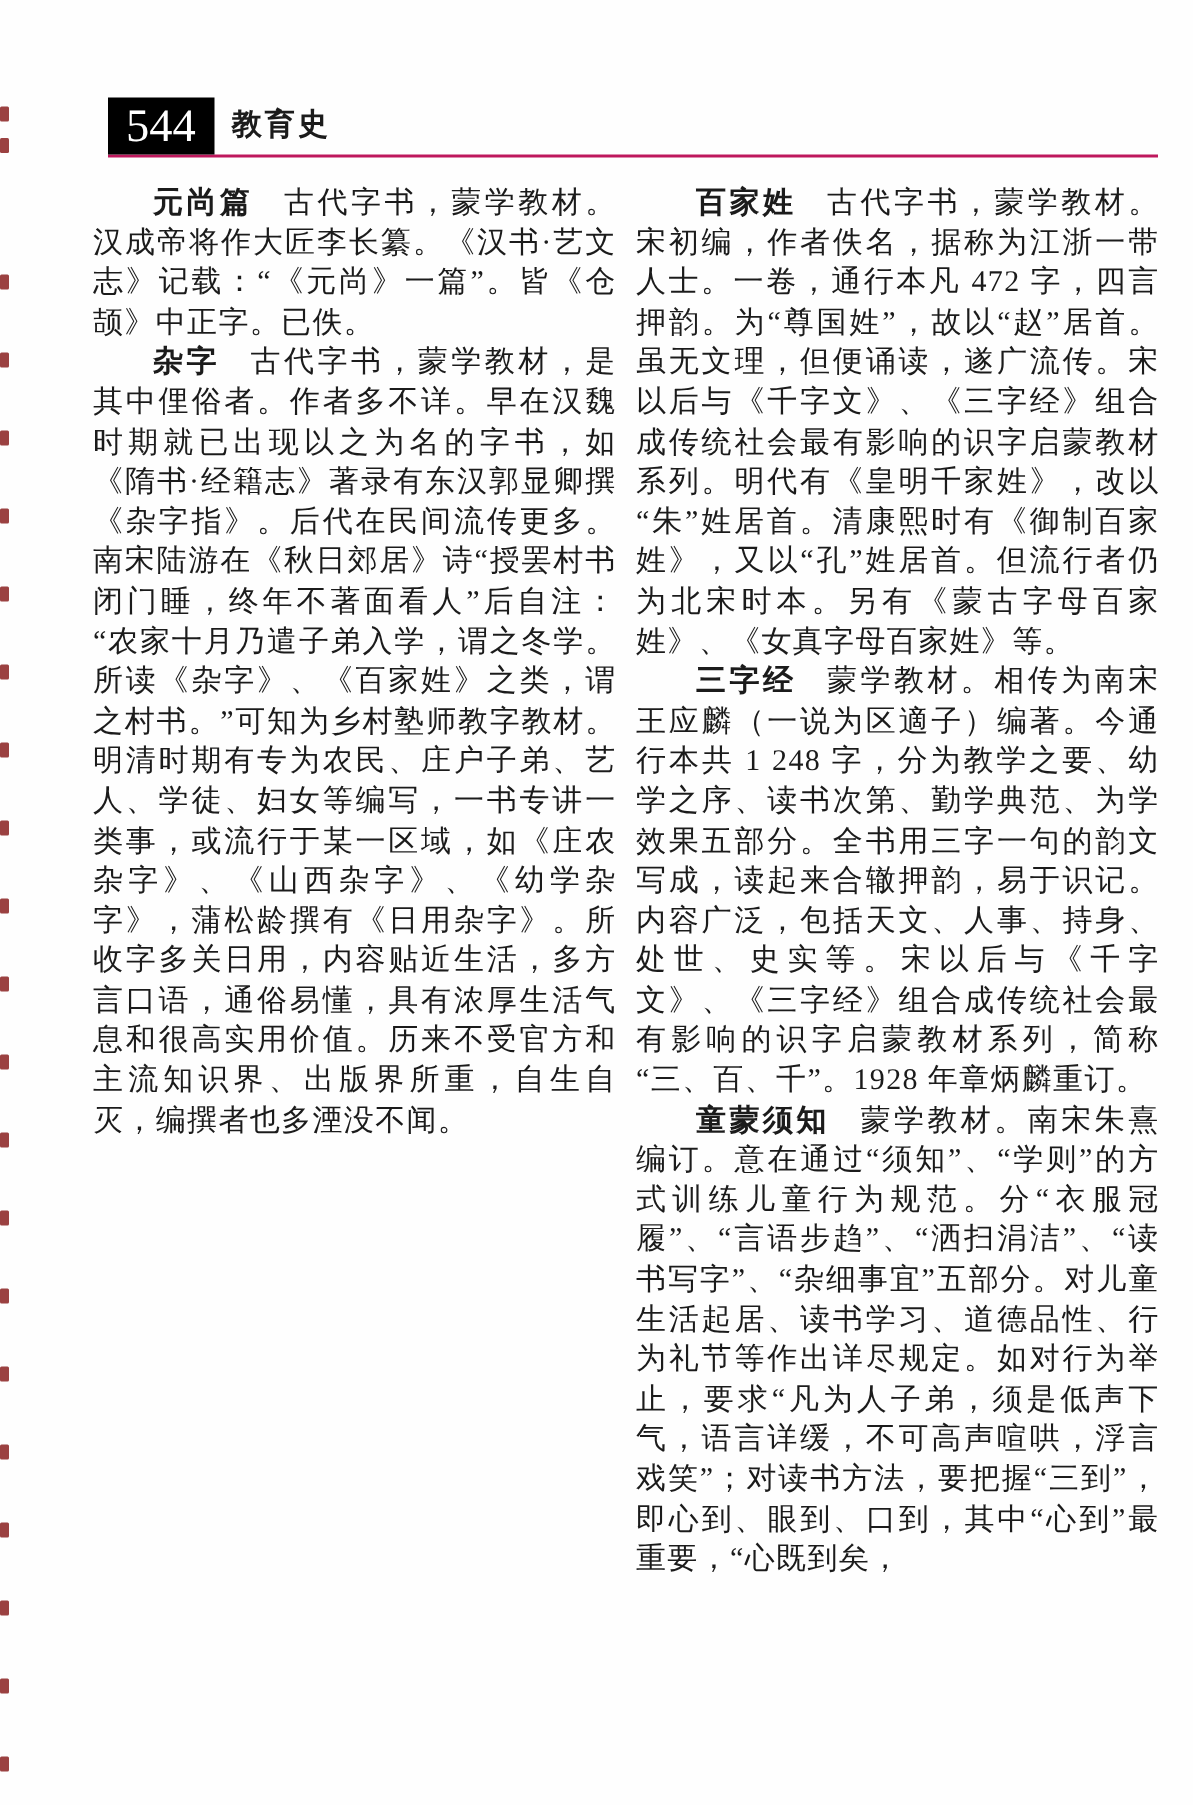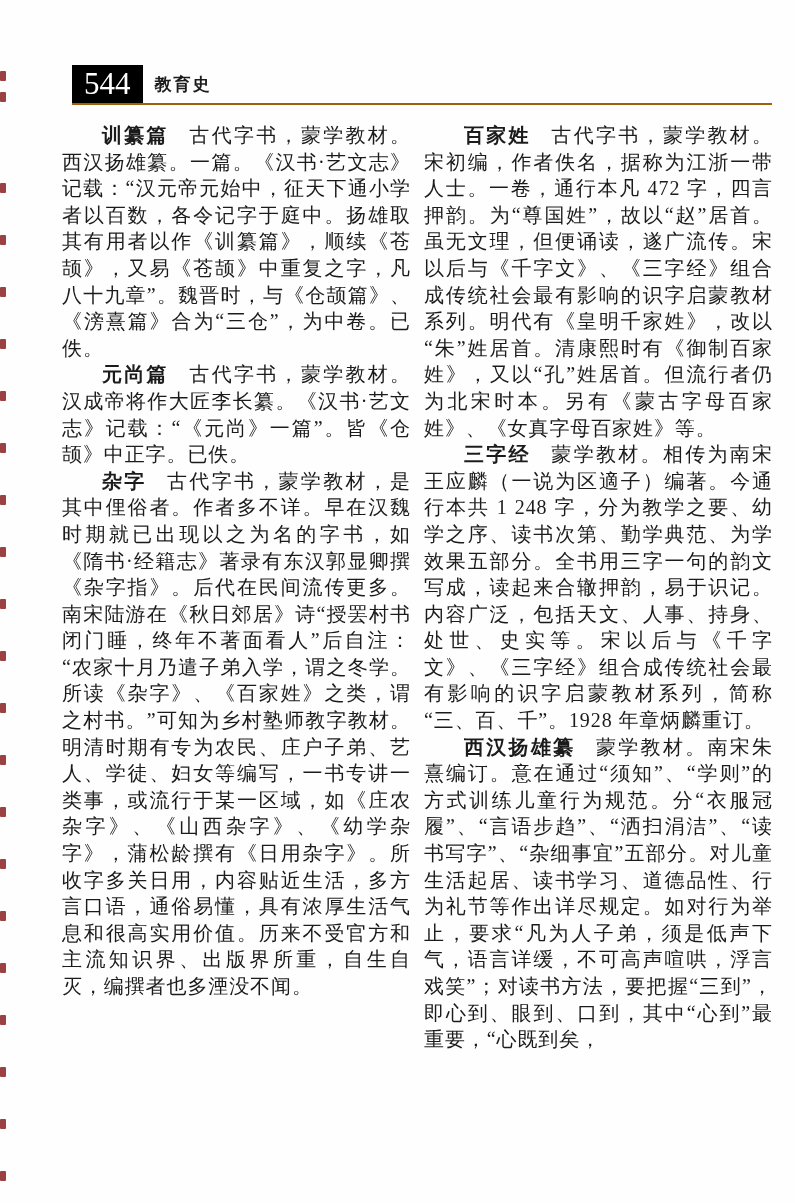--- a/index.html
+++ b/index.html
@@ -8,31 +8,31 @@
     background:#fefefe;
     color:var(--text,#1b1b1b);
     font-family:"Liberation Serif","DejaVu Serif",serif;
     position:relative;overflow:hidden;
   }
   .scan-page{position:relative;width:795px;height:1203px;}
   
   .header{
     display:flex;align-items:flex-end;
     margin:65px 23px 0 72px;
-    border-bottom:2px solid #a16207;
+    border-bottom:2px solid #be185d;
   }
   .page-num-box{
     background:var(--header-box-bg,#000);
     color:var(--header-box-text,#fff);
     font-size:31px;line-height:38px;
     padding:0 12px;
     font-family:"Liberation Serif","DejaVu Serif",serif;
   }
   .section-title{
-    font-size:17px;font-weight:bold;
+    font-size:20px;font-weight:bold;
     padding:0 0 7px 12px;
     letter-spacing:2px;
   }
   
   .columns{
     display:flex;gap:13px;
     margin:17px 22px 0 62px;
   }
   .col{flex:1 1 0;min-width:0;}
   .col p{
@@ -89,37 +89,34 @@
     <div class="page-num-box">
       <span>544</span>
     </div>
     <div class="section-title">教育史</div>
   </div>
 
   <div class="columns">
 
     <div class="col">
       <p class="entry">
-        <b class="term">训纂篇</b><span class="termgap"></span><span>古代字书，蒙学教材。西汉扬雄纂。一篇。《汉书·艺文志》记载：“汉元帝元始中，征天下通小学者以百数，各令记字于庭中。扬雄取其有用者以作《训纂篇》，顺续《苍颉》，又易《苍颉》中重复之字，凡八十九章”。魏晋时，与《仓颉篇》、《滂熹篇》合为“三仓”，为中卷。已佚。</span>
-      </p>
-      <p class="entry">
         <b class="term">元尚篇</b><span class="termgap"></span><span>古代字书，蒙学教材。汉成帝将作大匠李长纂。《汉书·艺文志》记载：“《元尚》一篇”。皆《仓颉》中正字。已佚。</span>
       </p>
       <p class="entry">
         <b class="term">杂字</b><span class="termgap"></span><span>古代字书，蒙学教材，是其中俚俗者。作者多不详。早在汉魏时期就已出现以之为名的字书，如《隋书·经籍志》著录有东汉郭显卿撰《杂字指》。后代在民间流传更多。南宋陆游在《秋日郊居》诗“授罢村书闭门睡，终年不著面看人”后自注：“农家十月乃遣子弟入学，谓之冬学。所读《杂字》、《百家姓》之类，谓之村书。”可知为乡村塾师教字教材。明清时期有专为农民、庄户子弟、艺人、学徒、妇女等编写，一书专讲一类事，或流行于某一区域，如《庄农杂字》、《山西杂字》、《幼学杂字》，蒲松龄撰有《日用杂字》。所收字多关日用，内容贴近生活，多方言口语，通俗易懂，具有浓厚生活气息和很高实用价值。历来不受官方和主流知识界、出版界所重，自生自灭，编撰者也多湮没不闻。</span>
       </p>
 
     </div>
 
     <div class="col">
       <p class="entry">
         <b class="term">百家姓</b><span class="termgap"></span><span>古代字书，蒙学教材。宋初编，作者佚名，据称为江浙一带人士。一卷，通行本凡 472 字，四言押韵。为“尊国姓”，故以“赵”居首。虽无文理，但便诵读，遂广流传。宋以后与《千字文》、《三字经》组合成传统社会最有影响的识字启蒙教材系列。明代有《皇明千家姓》，改以“朱”姓居首。清康熙时有《御制百家姓》，又以“孔”姓居首。但流行者仍为北宋时本。另有《蒙古字母百家姓》、《女真字母百家姓》等。</span>
       </p>
       <p class="entry">
         <b class="term">三字经</b><span class="termgap"></span><span>蒙学教材。相传为南宋王应麟（一说为区適子）编著。今通行本共 1 248 字，分为教学之要、幼学之序、读书次第、勤学典范、为学效果五部分。全书用三字一句的韵文写成，读起来合辙押韵，易于识记。内容广泛，包括天文、人事、持身、处世、史实等。宋以后与《千字文》、《三字经》组合成传统社会最有影响的识字启蒙教材系列，简称“三、百、千”。1928 年章炳麟重订。</span>
       </p>
       <p class="entry">
-        <b class="term">西汉扬雄纂</b><span class="termgap"></span><span>蒙学教材。南宋朱熹编订。意在通过“须知”、“学则”的方式训练儿童行为规范。分“衣服冠履”、“言语步趋”、“洒扫涓洁”、“读书写字”、“杂细事宜”五部分。对儿童生活起居、读书学习、道德品性、行为礼节等作出详尽规定。如对行为举止，要求“凡为人子弟，须是低声下气，语言详缓，不可高声喧哄，浮言戏笑”；对读书方法，要把握“三到”，即心到、眼到、口到，其中“心到”最重要，“心既到矣，</span>
+        <b class="term">童蒙须知</b><span class="termgap"></span><span>蒙学教材。南宋朱熹编订。意在通过“须知”、“学则”的方式训练儿童行为规范。分“衣服冠履”、“言语步趋”、“洒扫涓洁”、“读书写字”、“杂细事宜”五部分。对儿童生活起居、读书学习、道德品性、行为礼节等作出详尽规定。如对行为举止，要求“凡为人子弟，须是低声下气，语言详缓，不可高声喧哄，浮言戏笑”；对读书方法，要把握“三到”，即心到、眼到、口到，其中“心到”最重要，“心既到矣，</span>
       </p>
     </div>
 
   </div>
 </div>
 
 </body></html>

